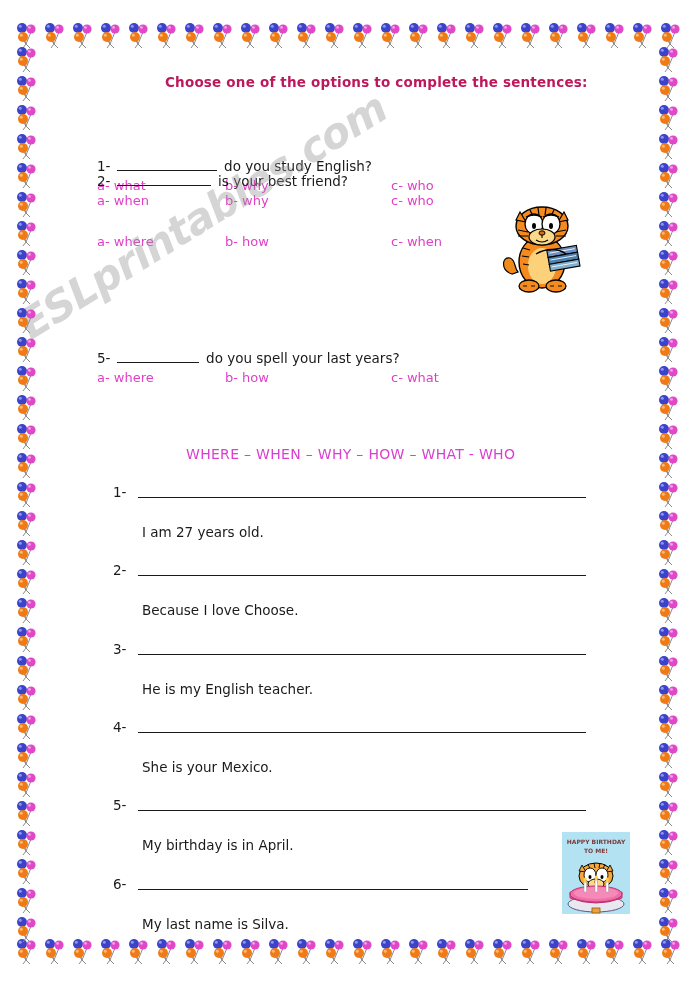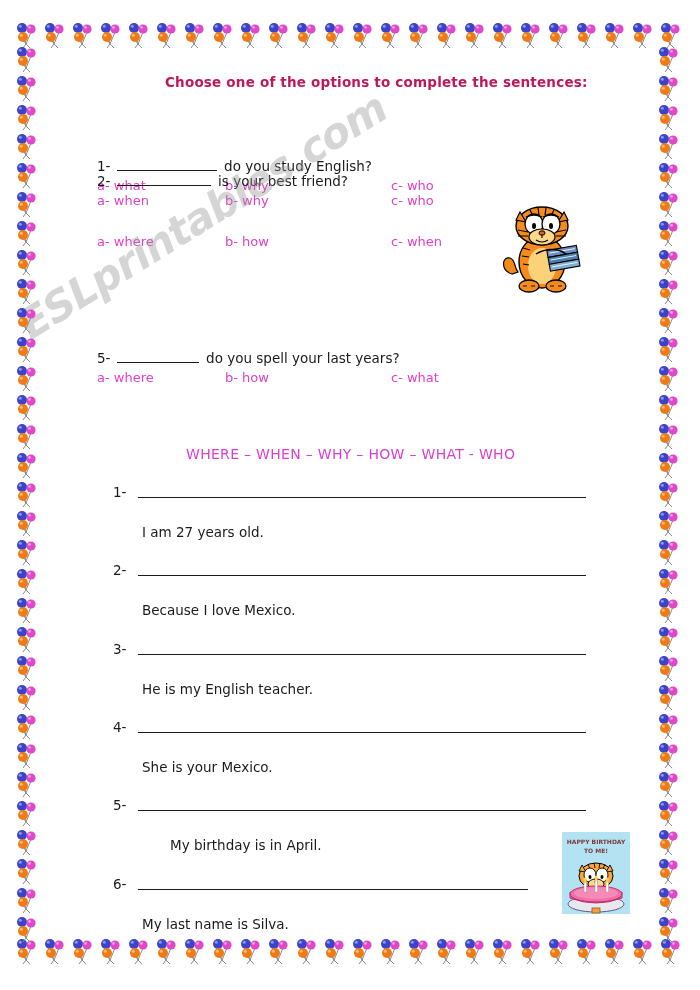--- a/index.html
+++ b/index.html
@@ -1865,39 +1865,39 @@
 
     <div class="ansrow" style="top:484px;">
       <span class="ansnum">1-</span>
       <span class="ansline" style="width:448px;"></span>
       <span class="anstext" style="top:40px;">I am 27 years old.</span>
     </div>
 
     <div class="ansrow" style="top:562px;">
       <span class="ansnum">2-</span>
       <span class="ansline" style="width:448px;"></span>
-      <span class="anstext" style="top:40px;">Because I love Mexico.</span>
+      <span class="anstext" style="top:40px;">Because I love Choose.</span>
     </div>
 
     <div class="ansrow" style="top:641px;">
       <span class="ansnum">3-</span>
       <span class="ansline" style="width:448px;"></span>
       <span class="anstext" style="top:40px;">He is my English teacher.</span>
     </div>
 
     <div class="ansrow" style="top:719px;">
       <span class="ansnum">4-</span>
       <span class="ansline" style="width:448px;"></span>
       <span class="anstext" style="top:40px;">She is your Mexico.</span>
     </div>
 
     <div class="ansrow" style="top:797px;">
       <span class="ansnum">5-</span>
       <span class="ansline" style="width:448px;"></span>
-      <span class="anstext" style="top:40px;margin-left:28px;">My birthday is in April.</span>
+      <span class="anstext" style="top:40px;">My birthday is in April.</span>
     </div>
 
     <div class="ansrow" style="top:876px;">
       <span class="ansnum">6-</span>
       <span class="ansline" style="width:390px;"></span>
       <span class="anstext" style="top:40px;">My last name is Silva.</span>
     </div>
 
     <div class="clip" id="garfield-books">
       <svg viewBox="0 0 92 104" width="92" height="104">

